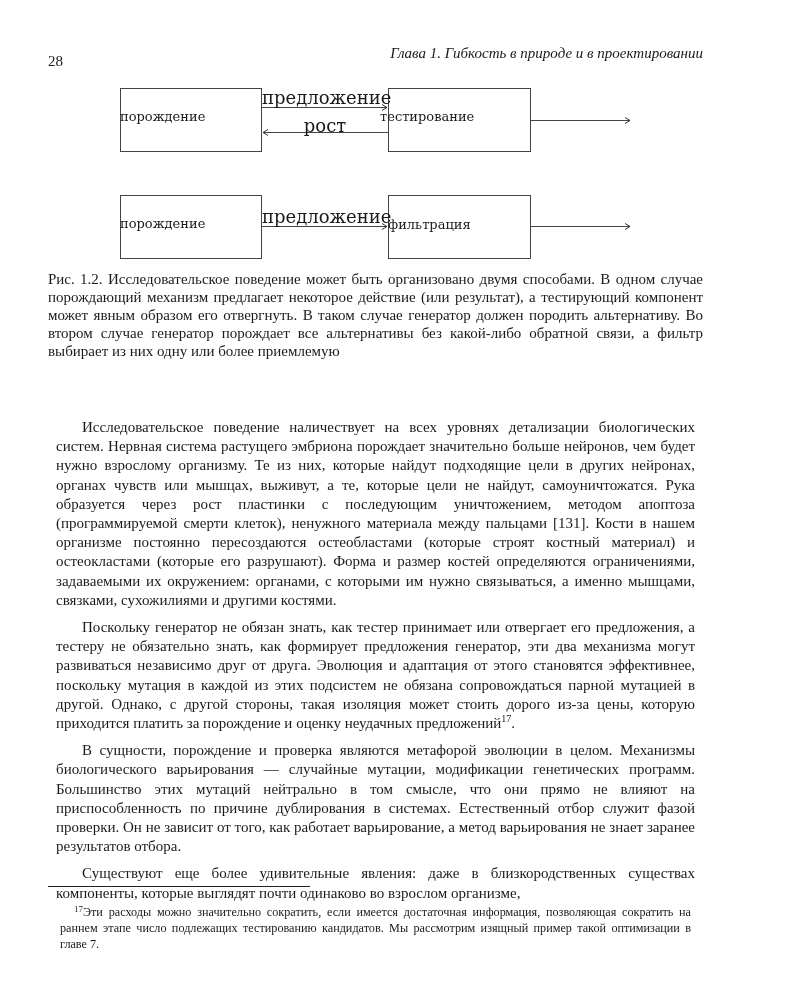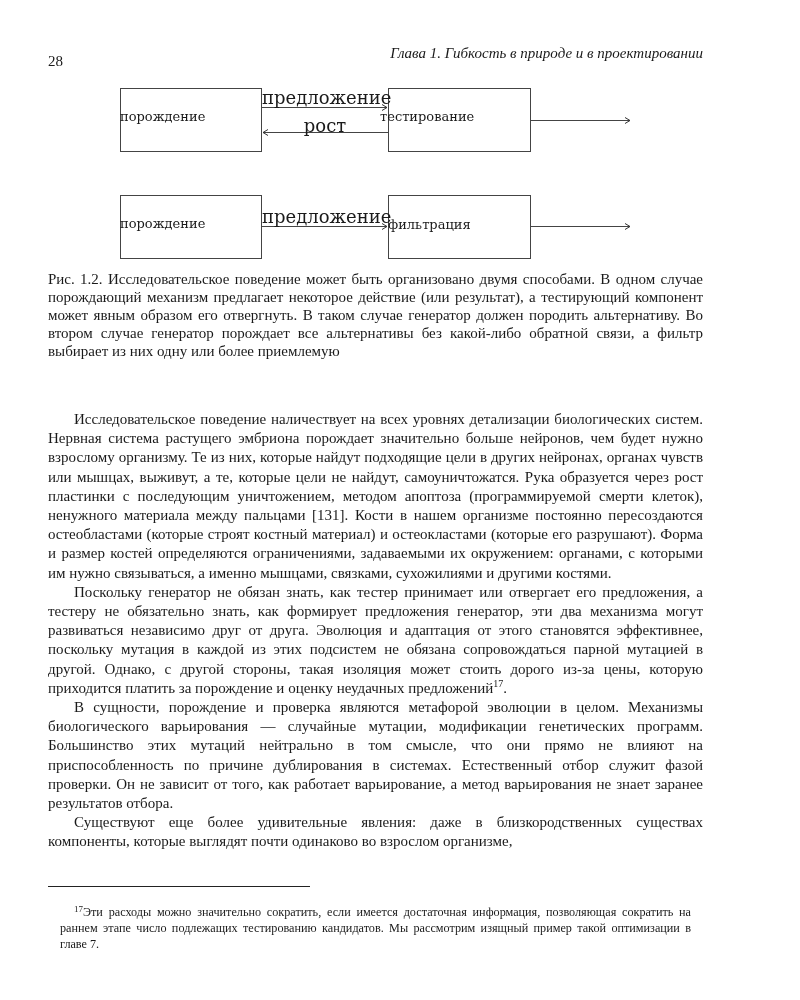--- a/index.html
+++ b/index.html
@@ -29,21 +29,21 @@
     .caption {
       position: absolute; left: 48px; top: 270px; width: 655px;
       font-family: "Liberation Serif", serif; font-size: 15px; line-height: 18px;
       text-align: justify;
     }
     .body-text {
       position: absolute; left: 48px; top: 410px; width: 655px;
       font-family: "Liberation Serif", serif; font-size: 15px; line-height: 19.2px;
       text-align: justify;
     }
-    .body-text p { margin: 0; text-indent: 26px; }
+    .body-text p { margin: 8px; text-indent: 26px; }
     sup { font-size: 10px; line-height: 0; vertical-align: 6px; }
 
     .footnote-rule {
       position: absolute; left: 48px; top: 886px; width: 262px; height: 0;
       border-top: 1px solid #222;
     }
     .footnote {
       position: absolute; left: 48px; top: 892px; width: 655px;
       font-family: "Liberation Serif", serif; font-size: 12.2px; line-height: 16px;
       text-align: justify;

